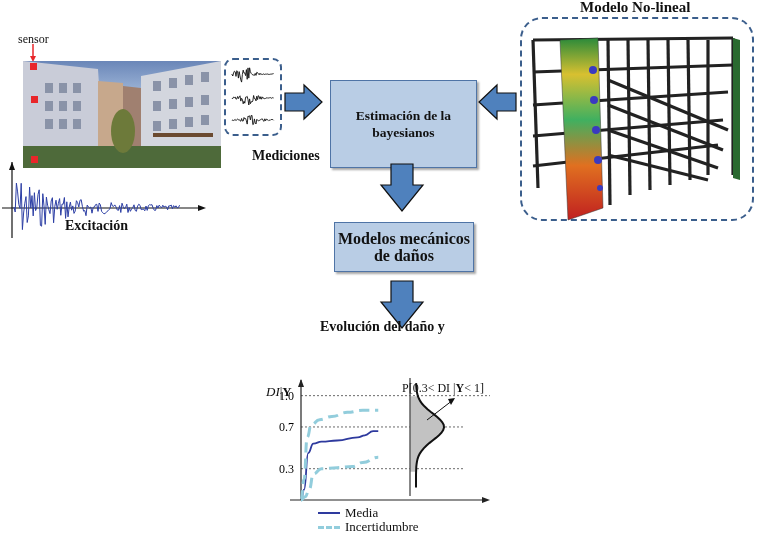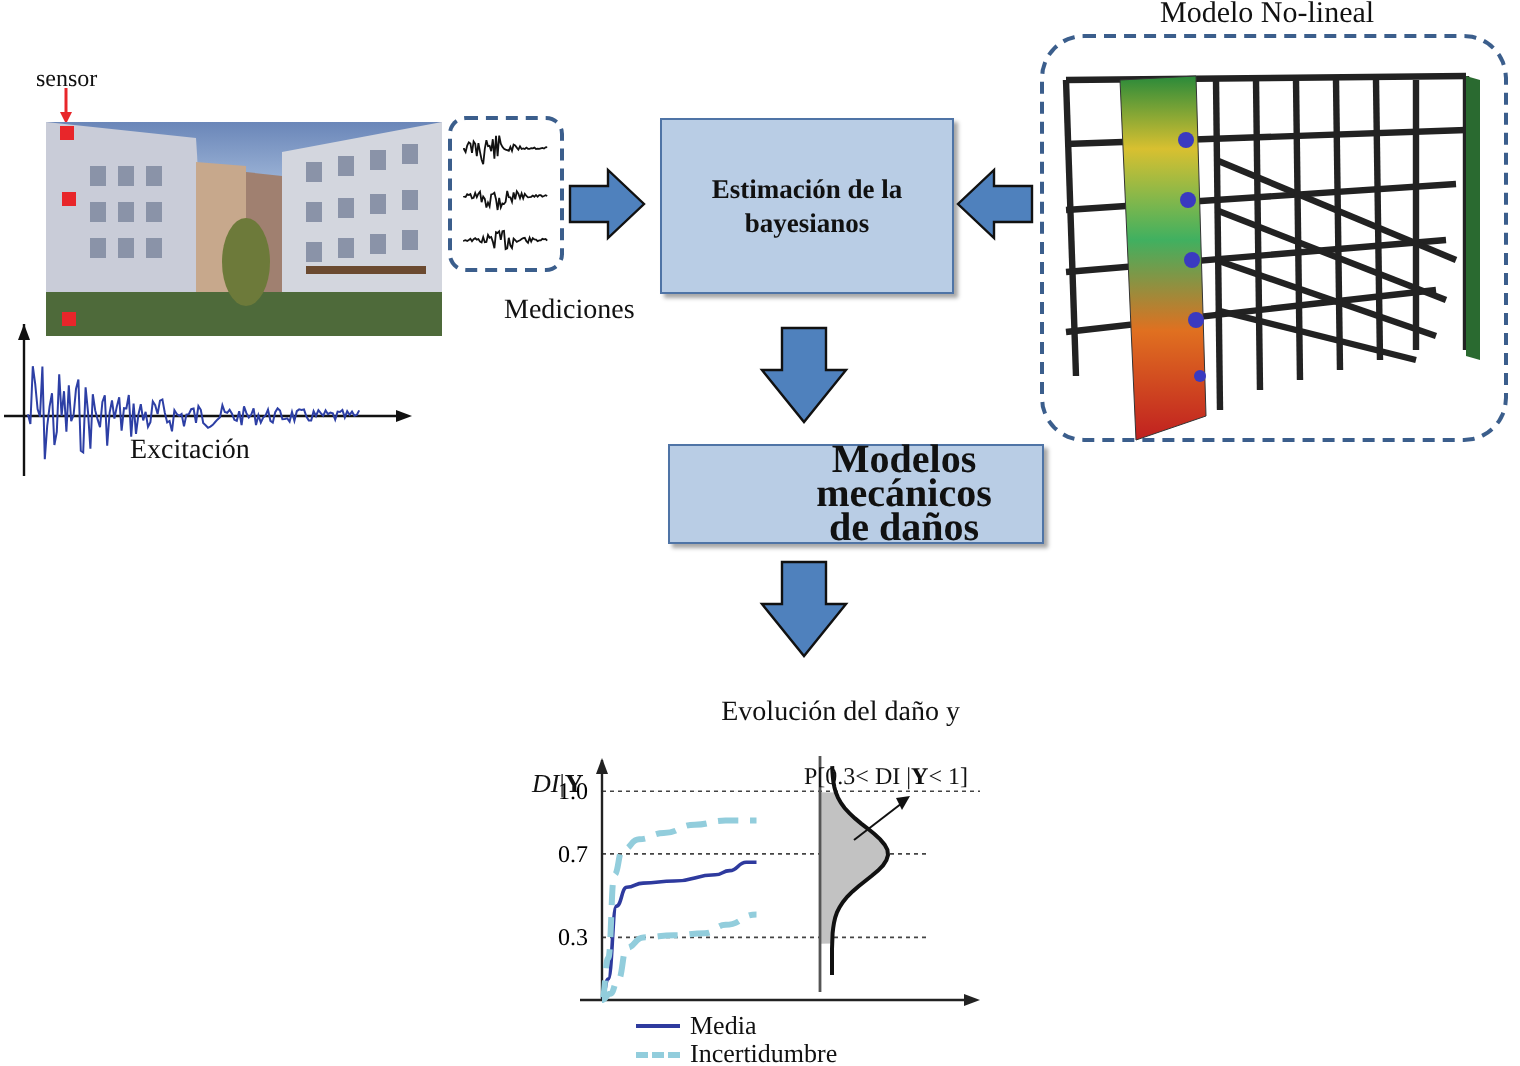--- a/index.html
+++ b/index.html
@@ -1,18 +1,18 @@
 <!DOCTYPE html>
 <html><head>
 <meta charset="utf-8">
 <style>
   html,body{margin:0;padding:0;background:#fff;}
   body{width:760px;height:533px;position:relative;overflow:hidden;font-family:"Liberation Serif","DejaVu Serif",serif;color:#111;}
   .abs{position:absolute;}
-  .lbl{font-weight:normal;font-size:14px;white-space:nowrap;}
+  .lbl{font-weight:bold;font-size:14px;white-space:nowrap;}
   .box{background:#b9cde5;border:1.5px solid #4f74a6;box-shadow:2px 2px 2px rgba(0,0,0,0.35);display:flex;align-items:center;justify-content:center;text-align:center;font-weight:bold;font-size:13.5px;line-height:17px;}
   .dashbox{border:2.5px dashed #3b5e8c;border-radius:22px;}
   svg{position:absolute;overflow:visible;}
   .tick{font-size:12px;}
 </style>
 </head>
 <body>
 
 <div class="abs" style="left:18px;top:32px;font-size:12px;">sensor</div>
 <svg style="left:30px;top:44px;" width="10" height="20">
@@ -73,21 +73,21 @@
   <path id="meas1" fill="none" stroke="#111" stroke-width="0.9" d="M4 12 L4.0 12.6 L4.8 14.0 L5.6 10.8 L6.4 9.2 L7.2 9.8 L8.0 14.4 L8.8 8.7 L9.6 9.9 L10.4 16.1 L11.2 9.6 L12.0 13.9 L12.8 17.9 L13.6 20.1 L14.4 12.4 L15.2 8.1 L16.0 11.1 L16.8 10.9 L17.6 13.6 L18.4 7.6 L19.2 17.3 L20.0 5.9 L20.8 16.1 L21.6 5.8 L22.4 9.8 L23.2 11.4 L24.0 12.4 L24.8 12.8 L25.6 13.1 L26.4 13.4 L27.2 11.4 L28.0 13.4 L28.8 10.3 L29.6 10.7 L30.4 11.8 L31.2 12.8 L32.0 11.2 L32.8 12.5 L33.6 12.2 L34.4 12.5 L35.2 11.8 L36.0 12.4 L36.8 12.4 L37.6 12.1 L38.4 12.2 L39.2 11.8 L40.0 12.5 L40.8 12.3 L41.6 12.4 L42.4 12.2 L43.2 12.0 L44.0 12.3 L44.8 11.7 L45.6 11.6"></path>
   <path id="meas2" fill="none" stroke="#111" stroke-width="0.9" d="M4 36 L4.0 36.3 L4.8 36.5 L5.6 35.1 L6.4 35.5 L7.2 35.0 L8.0 37.2 L8.8 36.9 L9.6 34.5 L10.4 36.6 L11.2 34.8 L12.0 33.8 L12.8 39.1 L13.6 36.3 L14.4 37.4 L15.2 41.8 L16.0 39.3 L16.8 41.2 L17.6 35.2 L18.4 35.0 L19.2 34.4 L20.0 37.6 L20.8 43.0 L21.6 36.9 L22.4 41.7 L23.2 39.7 L24.0 40.0 L24.8 39.0 L25.6 33.5 L26.4 36.6 L27.2 36.7 L28.0 38.9 L28.8 34.2 L29.6 37.6 L30.4 33.6 L31.2 34.8 L32.0 37.1 L32.8 34.7 L33.6 37.2 L34.4 34.9 L35.2 36.0 L36.0 36.7 L36.8 36.6 L37.6 36.4 L38.4 35.8 L39.2 36.4 L40.0 35.5 L40.8 36.4 L41.6 35.6 L42.4 35.6 L43.2 36.3 L44.0 36.0 L44.8 35.6 L45.6 36.0"></path>
   <path id="meas3" fill="none" stroke="#111" stroke-width="0.9" d="M4 58 L4.0 58.3 L4.8 58.1 L5.6 58.5 L6.4 58.0 L7.2 57.4 L8.0 58.6 L8.8 57.6 L9.6 57.1 L10.4 57.8 L11.2 57.5 L12.0 58.8 L12.8 59.2 L13.6 56.5 L14.4 59.1 L15.2 59.0 L16.0 55.5 L16.8 56.9 L17.6 56.5 L18.4 58.8 L19.2 62.1 L20.0 54.1 L20.8 54.5 L21.6 53.7 L22.4 57.9 L23.2 53.6 L24.0 53.4 L24.8 62.6 L25.6 62.2 L26.4 56.9 L27.2 60.8 L28.0 62.0 L28.8 57.3 L29.6 58.1 L30.4 58.9 L31.2 58.5 L32.0 58.1 L32.8 57.5 L33.6 57.1 L34.4 56.9 L35.2 58.6 L36.0 59.4 L36.8 56.8 L37.6 58.8 L38.4 57.1 L39.2 57.7 L40.0 57.8 L40.8 58.6 L41.6 58.2 L42.4 58.2 L43.2 57.4 L44.0 57.7 L44.8 57.5 L45.6 58.3"></path>
 </svg>
 <div class="abs lbl" style="left:222px;top:148px;padding-left:30px;">Mediciones</div>
 
 <svg style="left:284px;top:84px;" width="40" height="36">
   <polygon points="1,9 20,9 20,1 38,18 20,35 20,27 1,27" fill="#4f81bd" stroke="#111" stroke-width="1.2"></polygon>
 </svg>
 
-<div class="abs box" style="left:330px;top:59px;width:145px;height:86px;">
+<div class="abs box" style="left:330px;top:80px;width:145px;height:86px;">
   <div>
     <div>Estimación de la</div>
     <div>bayesianos</div>
   </div>
 </div>
 
 <svg style="left:477px;top:84px;" width="40" height="36">
   <polygon points="39,9 20,9 20,1 2,18 20,35 20,27 39,27" fill="#4f81bd" stroke="#111" stroke-width="1.2"></polygon>
 </svg>
 
@@ -130,32 +130,32 @@
       <circle cx="70" cy="130" r="4"></circle>
       <circle cx="72" cy="158" r="3"></circle>
   </g>
   <polygon points="205,8 212,10 212,150 205,148" fill="#2a6a30"></polygon>
 </svg>
 
 <svg style="left:380px;top:163px;" width="44" height="50">
   <polygon points="11,1 33,1 33,22 43,22 22,48 1,22 11,22" fill="#4f81bd" stroke="#111" stroke-width="1.2"></polygon>
 </svg>
 
-<div class="abs box" style="left:334px;top:222px;width:138px;height:48px;font-size:20px;padding-left:48px;">
+<div class="abs box" style="left:334px;top:222px;width:138px;height:48px;font-size:16px;">
   <div>
     <div>Modelos mecánicos</div>
     <div>de daños</div>
   </div>
 </div>
 
 <svg style="left:380px;top:280px;" width="44" height="50">
   <polygon points="11,1 33,1 33,22 43,22 22,48 1,22 11,22" fill="#4f81bd" stroke="#111" stroke-width="1.2"></polygon>
 </svg>
 
-<div class="abs lbl" style="left:320px;top:348px;width:160px;text-align:right;line-height:17px;">
+<div class="abs lbl" style="left:320px;top:318px;width:160px;text-align:left;line-height:17px;">
   <div>Evolución del daño y</div>
 </div>
 
 <div class="abs" style="left:266px;top:364px;font-size:13px;margin-top:20px;">
   <i>DI</i><span>|</span><b>Y</b>
 </div>
 <svg id="dmg-chart" style="left:260px;top:378px;" width="240" height="130">
   <g id="grid-g">
       <line x1="41" x2="205" y1="90.69565217391305" y2="90.69565217391305" stroke="#444" stroke-width="0.8" stroke-dasharray="2,2"></line>
       <line x1="41" x2="205" y1="48.95652173913044" y2="48.95652173913044" stroke="#444" stroke-width="0.8" stroke-dasharray="2,2"></line>

